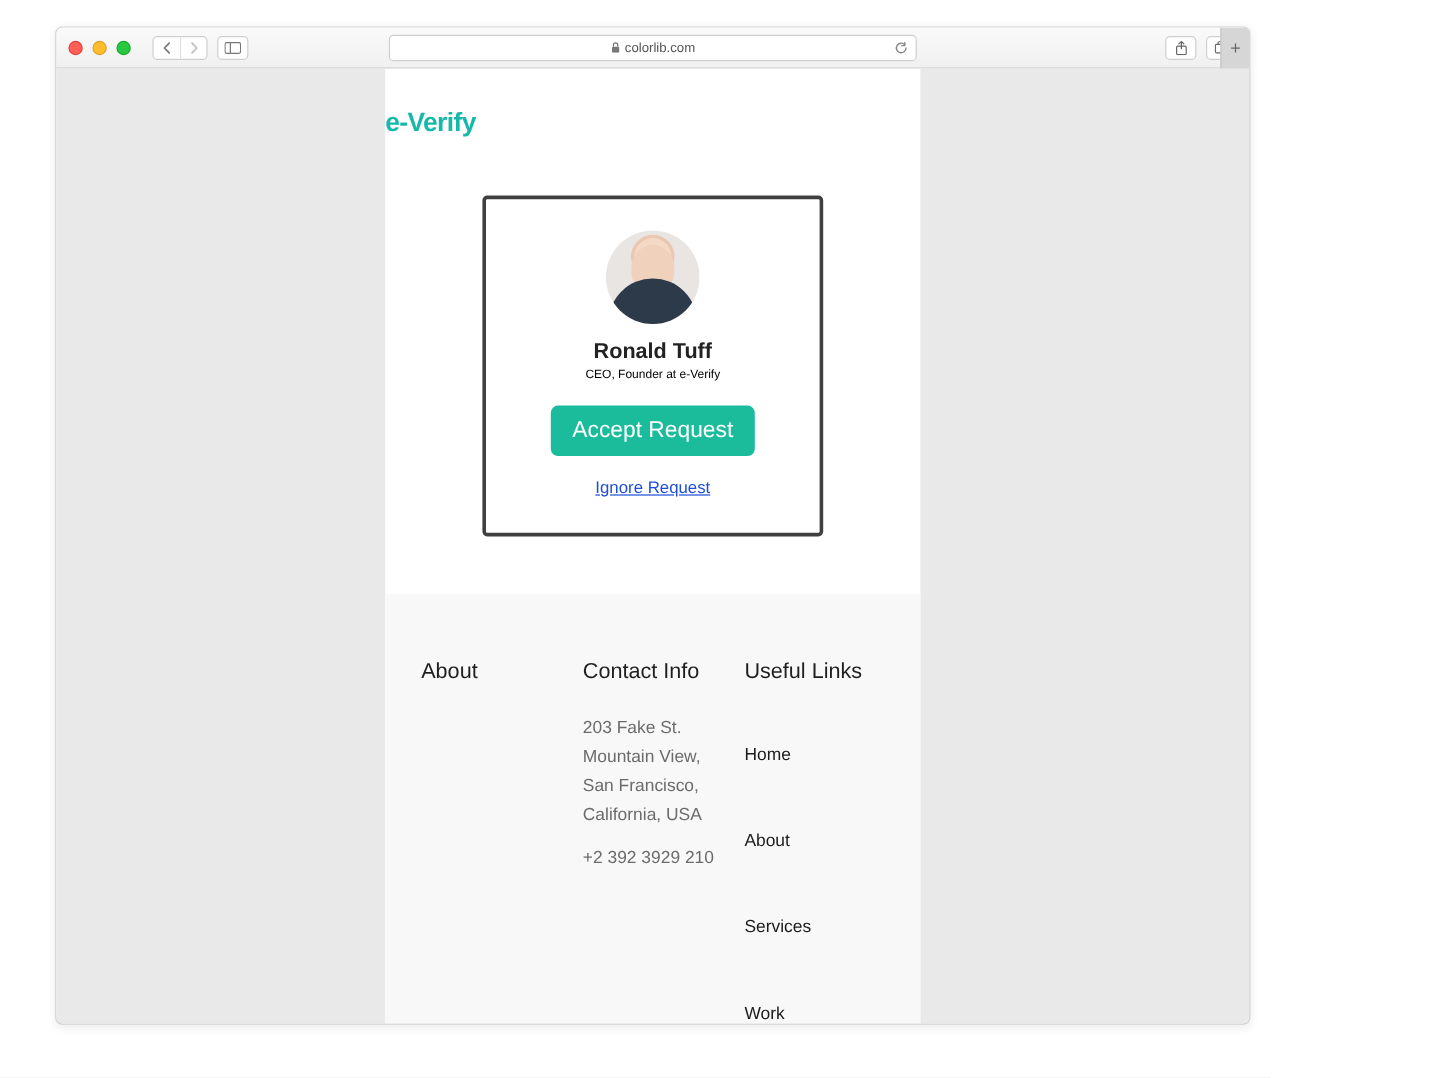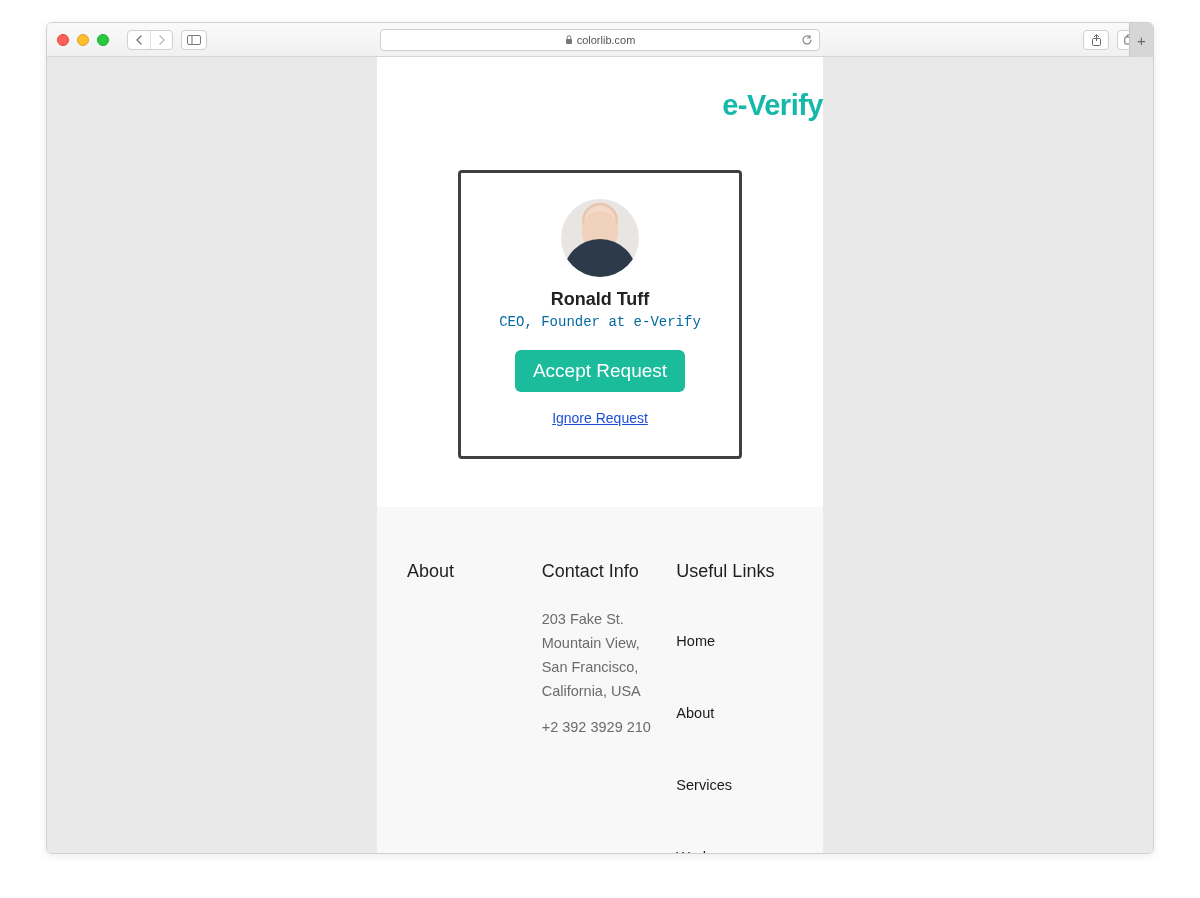--- a/index.html
+++ b/index.html
@@ -7,21 +7,21 @@
   font-family: -apple-system, BlinkMacSystemFont, 'Segoe UI', Helvetica, Arial, sans-serif;
   background: #fff;
   width: 1200px;
   height: 898px;
   overflow: hidden;
 }
 .browser-window {
   position: absolute;
   top: 22px;
   left: 46px;
-  width: 1108px;
+  width: 996px;
   height: 832px;
   background: #ffffff;
   border: 1px solid #d0d0d0;
   border-radius: 6px;
   box-shadow: 0 2px 8px rgba(0,0,0,0.08);
   overflow: hidden;
 }
 .titlebar {
   height: 34px;
   background: linear-gradient(#fafafa,#f0f0f0);
@@ -92,22 +92,22 @@
   background: #e9e9e9;
   display:flex; justify-content:center;
   overflow:hidden;
 }
 .email-container {
   width: 446px;
   background: #fff;
   display:flex; flex-direction:column;
 }
 .logo {
-  text-align:right;
-  font-size: 29px;
+  text-align:left;
+  font-size: 22px;
   font-weight: 700;
   color: #16b9a9;
   padding: 32px 0 10px 0;
   letter-spacing: -0.5px;
 }
 .headline {
   text-align:center;
   font-size: 30px;
   font-weight: 300;
   color: #2a2a2a;
@@ -131,21 +131,21 @@
 }
 .avatar::after {
   content:''; position:absolute; bottom:-6px; left:50%; transform:translateX(-50%);
   width:74px; height:44px; background:#2c3a4a; border-radius:40px 40px 0 0;
 }
 .avatar::before {
   content:''; position:absolute; top:12px; left:50%; transform:translateX(-50%);
   width:36px; height:40px; background:#f0d1bb; border-radius:50% 50% 45% 45%;
 }
 .person-name { font-size:18px; font-weight:600; color:#222; margin-bottom:4px; }
-.person-title { font-size:14px; color:#0369a1; margin-bottom:20px;font-family:Liberation Mono, monospace; }
+.person-title { font-size:10px; color:#000000; margin-bottom:20px; }
 .accept-btn {
   display:inline-block;
   background:#1abc9c; color:#fff;
   padding: 10px 18px;
   border-radius:6px;
   font-size:19px;
   border:none;
   cursor:pointer;
 }
 .ignore-link {

